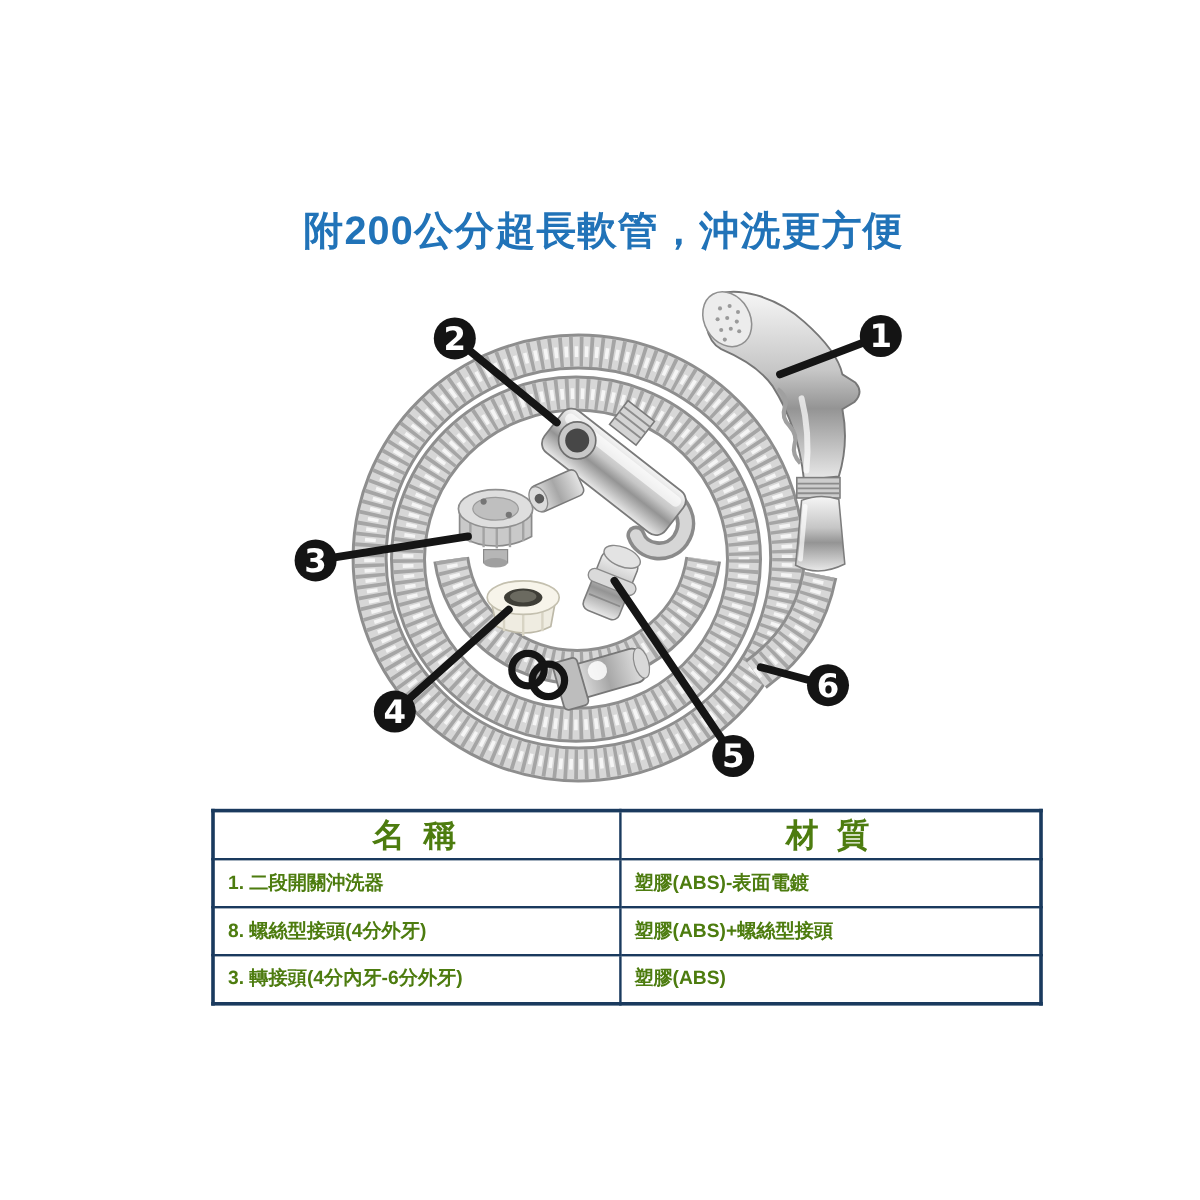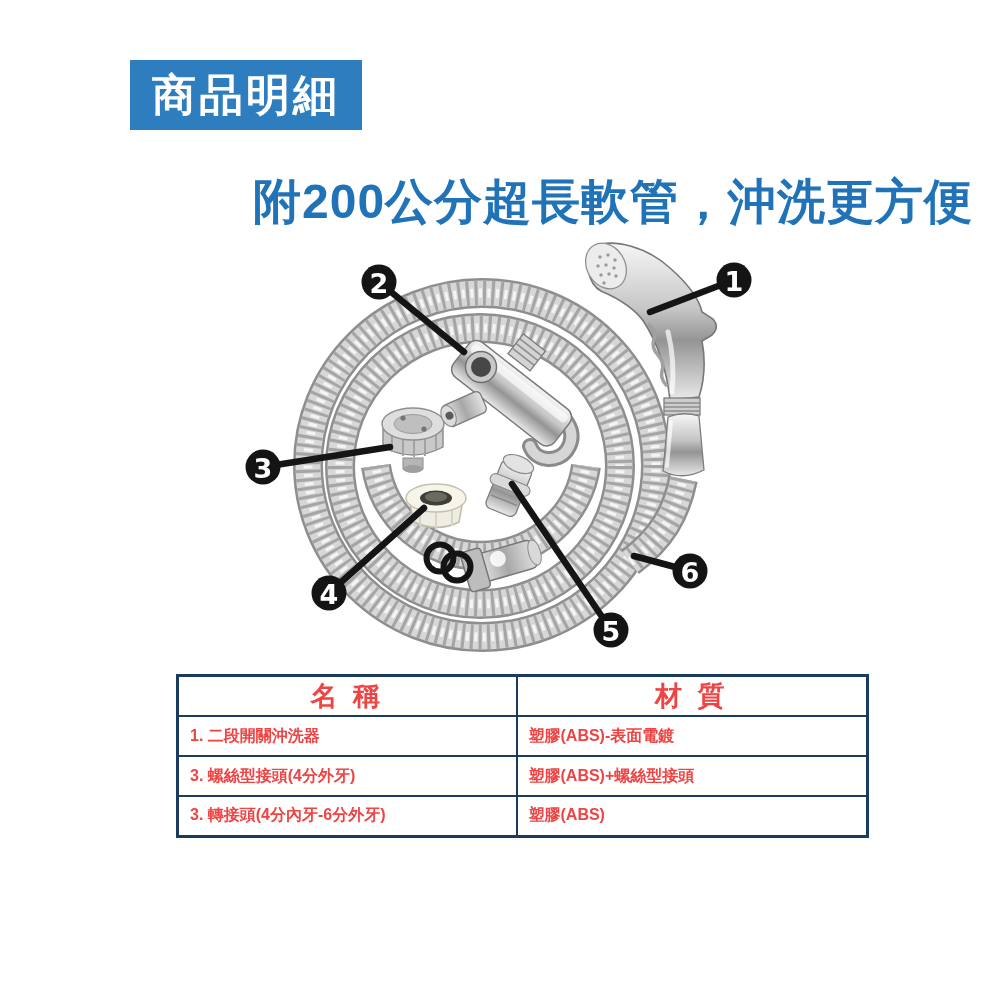--- a/index.html
+++ b/index.html
@@ -13,57 +13,54 @@
   .badge{
     position:absolute;left:130px;top:60px;width:232px;height:70px;
     background:#2e7dbf;display:flex;align-items:center;justify-content:center;
     box-sizing:border-box;
   }
   .badge span{color:#ffffff;font-size:44px;font-weight:bold;letter-spacing:3px;white-space:nowrap;}
 
   
   .subtitle{
     position:absolute;left:253px;top:170px;
-    color:#2173b8;font-size:48px;font-weight:bold;letter-spacing:1px;white-space:nowrap;
+    color:#2173b8;font-size:33px;font-weight:bold;letter-spacing:1px;white-space:nowrap;
   }
 
   
   svg.illu{position:absolute;left:200px;top:228px;width:580px;height:446px;}
   .co-num{
     fill:#ffffff;font-size:27px;font-weight:bold;
     font-family:"DejaVu Sans","Liberation Sans",sans-serif;
     text-anchor:middle;dominant-baseline:central;
   }
 
   
   table.spec{
     position:absolute;left:176px;top:674px;width:690px;
     border-collapse:collapse;table-layout:fixed;
-    color:#ef4444;border:3px solid #1a3a5e;padding-left:39px;
+    color:#4d7c0f;border:3px solid #1a3a5e;padding-left:39px;
   }
   table.spec th,table.spec td{
     border:2.5px solid #1a3a5e;box-sizing:border-box;
     white-space:nowrap;overflow:hidden;
   }
   table.spec th{
     height:36px;font-size:27px;font-weight:bold;text-align:center;letter-spacing:4px;
   }
   table.spec td{
     height:40px;font-size:16px;font-weight:bold;text-align:left;
     padding:0 0 0 11px;
   }
 </style>
 </head>
 <body>
 
 <div class="page">
 
-  <div class="badge">
-    <span>商品明細</span>
-  </div>
 
   <div class="subtitle">附200公分超長軟管，沖洗更方便</div>
 
   <svg class="illu" viewBox="200 228 580 446" aria-hidden="true">
     <defs>
       <linearGradient id="chromeV" x1="0" y1="0" x2="0" y2="1">
         <stop offset="0" stop-color="#f6f6f6"></stop>
         <stop offset="0.42" stop-color="#c6c6c6"></stop>
         <stop offset="0.62" stop-color="#949494"></stop>
         <stop offset="1" stop-color="#e9e9e9"></stop>
@@ -240,21 +237,21 @@
         <th>名 稱</th>
         <th>材 質</th>
       </tr>
     </thead>
     <tbody>
       <tr>
         <td>1. 二段開關沖洗器</td>
         <td>塑膠(ABS)-表面電鍍</td>
       </tr>
       <tr>
-        <td>3. 螺絲型接頭(4分外牙)</td>
+        <td>8. 螺絲型接頭(4分外牙)</td>
         <td>塑膠(ABS)+螺絲型接頭</td>
       </tr>
       <tr>
         <td>3. 轉接頭(4分內牙-6分外牙)</td>
         <td>塑膠(ABS)</td>
       </tr>
     </tbody>
   </table>
 
 </div>

